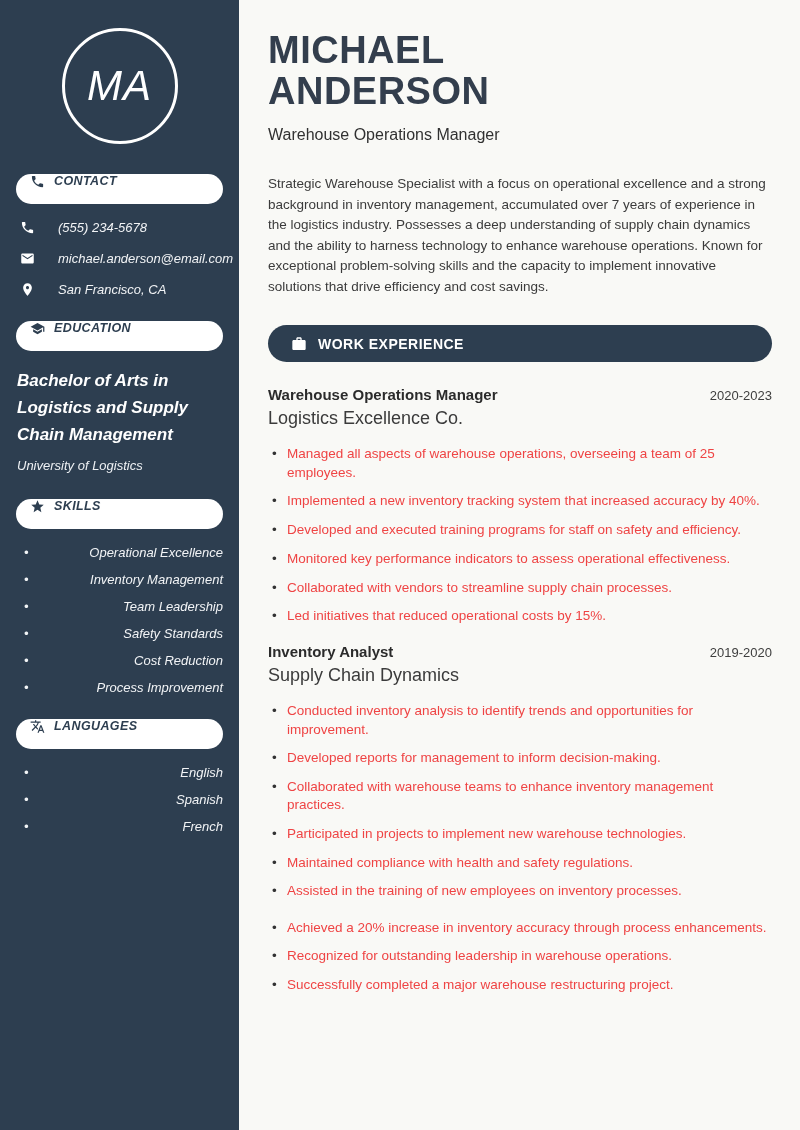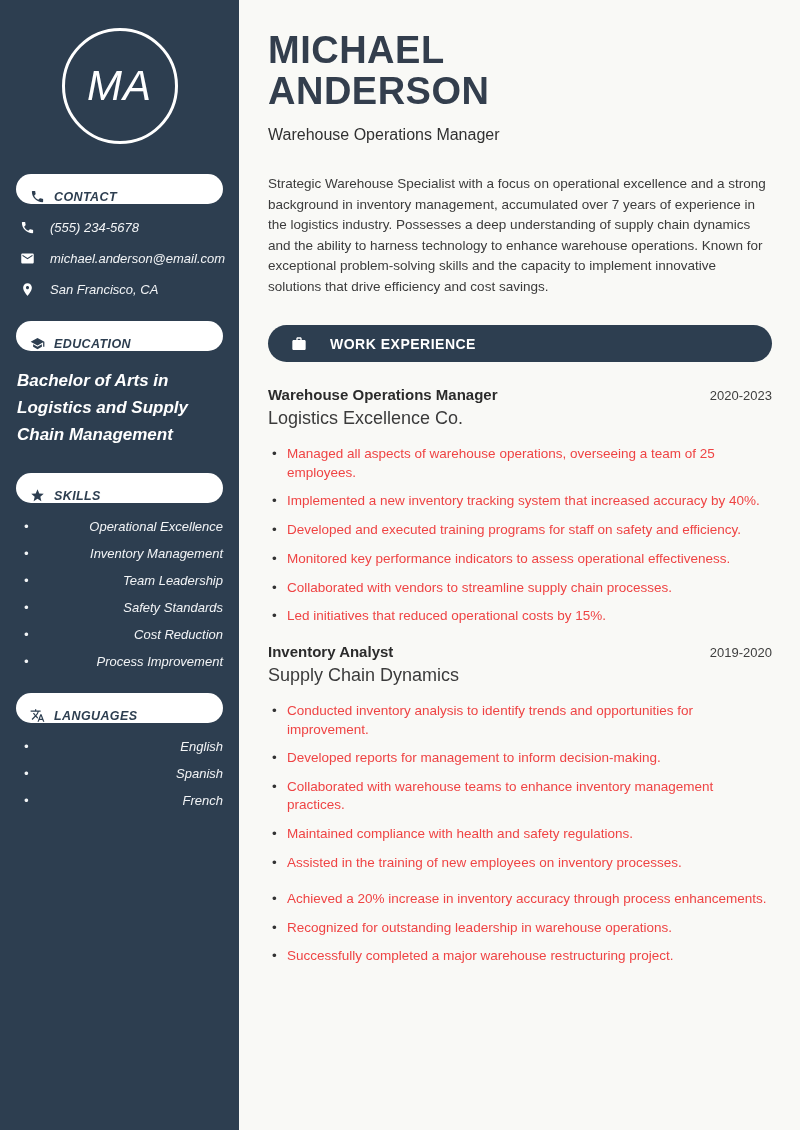--- a/index.html
+++ b/index.html
@@ -28,31 +28,31 @@
     border-radius: 50%;
     margin: 0 auto 30px;
     display: flex; align-items: center; justify-content: center;
     font-size: 42px; letter-spacing: 1px; color: #fff; font-weight: 400;
   }
   .pill {
     background: #ffffff;
     color: #2d3e50;
     border-radius: 16px;
     height: 30px;
-    display: flex; align-items: flex-end; gap: 9px;
+    display: flex; align-items: flex-start; gap: 9px;
     padding: 0 14px;
     font-weight: bold;
     font-size: 12.5px;
     letter-spacing: 0.4px;
     margin-bottom: 16px;
   }
   .pill svg { width: 15px; height: 15px; fill: #2d3e50; flex-shrink: 0; }
   .side-section { margin-bottom: 24px; }
   .contact-row {
-    display: flex; align-items: center; gap: 15px;
+    display: flex; align-items: center; gap: 23px;
     font-size: 13px;
     margin: 0 0 16px 4px;
     color: #f2f4f6;
   }
   .contact-row svg { width: 15px; height: 15px; fill: #ffffff; flex-shrink: 0; }
   .edu-degree {
     font-size: 17px; font-weight: bold; line-height: 1.6; color: #ffffff;
     margin: 0 0 8px 1px;
   }
   .edu-school, .edu-year { font-size: 13px; color: #eef1f4; margin: 0 0 6px 1px; line-height: 1.4; }
@@ -79,21 +79,21 @@
   .headline { font-size: 16px; color: #313131; margin: 15px 0 30px; }
   .summary {
     font-size: 13.5px; color: #3b3b3b; line-height: 1.52;
     margin-bottom: 28px;
   }
   .banner {
     background: #2d3e50;
     color: #ffffff;
     border-radius: 21px;
     height: 37px;
-    display: flex; align-items: center; gap: 23px;
+    display: flex; align-items: center; gap: 11px;
     padding: 0 23px;
     font-weight: bold; font-size: 14px; letter-spacing: 0.5px;
     margin-bottom: 24px;
   }
   .banner svg { width: 16px; height: 16px; fill: #ffffff; flex-shrink: 0; }
   .job { margin-bottom: 18px; }
   .job-header { display: flex; justify-content: space-between; align-items: baseline; }
   .job-name { font-size: 15px; font-weight: bold; color: #2b2b2b; }
   .job-dates { font-size: 13px; color: #3e3e3e; }
   .company { font-size: 18px; color: #3b3b3b; margin: 5px 0 16px; }
@@ -158,20 +158,21 @@
   <section class="side-section">
     <div class="pill">
       <span>
         <svg viewBox="0 0 24 24" style="display:block;width:15px;height:15px;fill:#2d3e50">
             <path d="M12 3L1 9l11 6 9-4.91V17h2V9L12 3zM5 13.18v4L12 21l7-3.82v-4L12 17l-7-3.82z"></path>
           </svg>
       </span>
       <span>EDUCATION</span>
     </div>
     <p class="edu-degree">Bachelor of Arts in Logistics and Supply Chain Management</p>
+    <p class="edu-school">University of Logistics</p>
   </section>
 
   <section class="side-section">
     <div class="pill">
       <span>
         <svg viewBox="0 0 24 24" style="display:block;width:15px;height:15px;fill:#2d3e50">
             <path d="M12 17.27L18.18 21l-1.64-7.03L22 9.24l-7.19-.61L12 2 9.19 8.63 2 9.24l5.46 4.73L5.82 21z"></path>
           </svg>
       </span>
       <span>SKILLS</span>
@@ -242,20 +243,21 @@
   <section class="job">
     <div class="job-header">
       <span class="job-name">Inventory Analyst</span>
       <span class="job-dates">2019-2020</span>
     </div>
     <p class="company">Supply Chain Dynamics</p>
     <ul class="bullets">
         <li>Conducted inventory analysis to identify trends and opportunities for improvement.</li>
         <li>Developed reports for management to inform decision-making.</li>
         <li>Collaborated with warehouse teams to enhance inventory management practices.</li>
+        <li>Participated in projects to implement new warehouse technologies.</li>
         <li>Maintained compliance with health and safety regulations.</li>
         <li>Assisted in the training of new employees on inventory processes.</li>
       </ul>
   </section>
 
 
   <ul class="bullets">
       <li>Achieved a 20% increase in inventory accuracy through process enhancements.</li>
       <li>Recognized for outstanding leadership in warehouse operations.</li>
       <li>Successfully completed a major warehouse restructuring project.</li>

